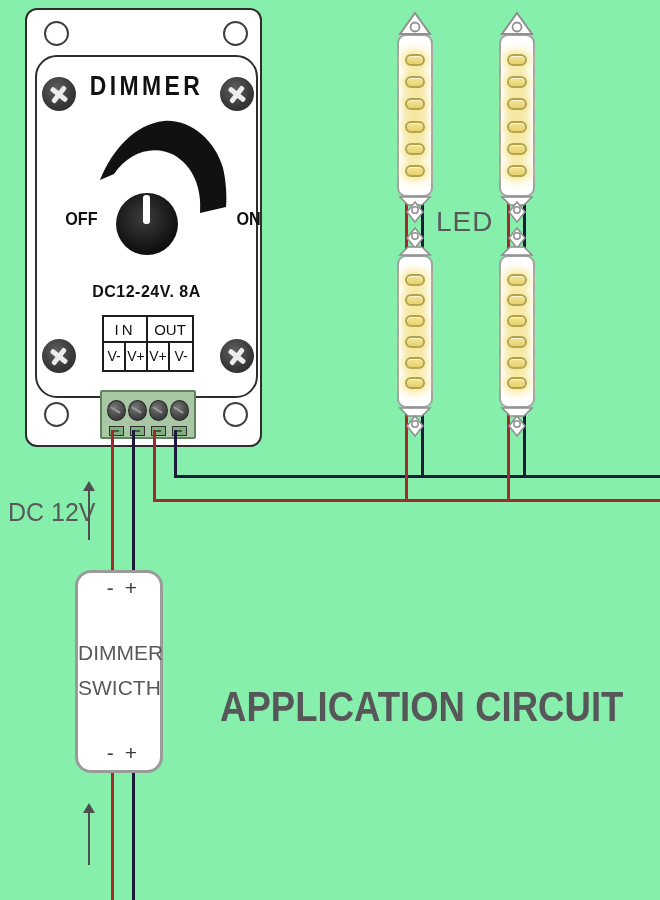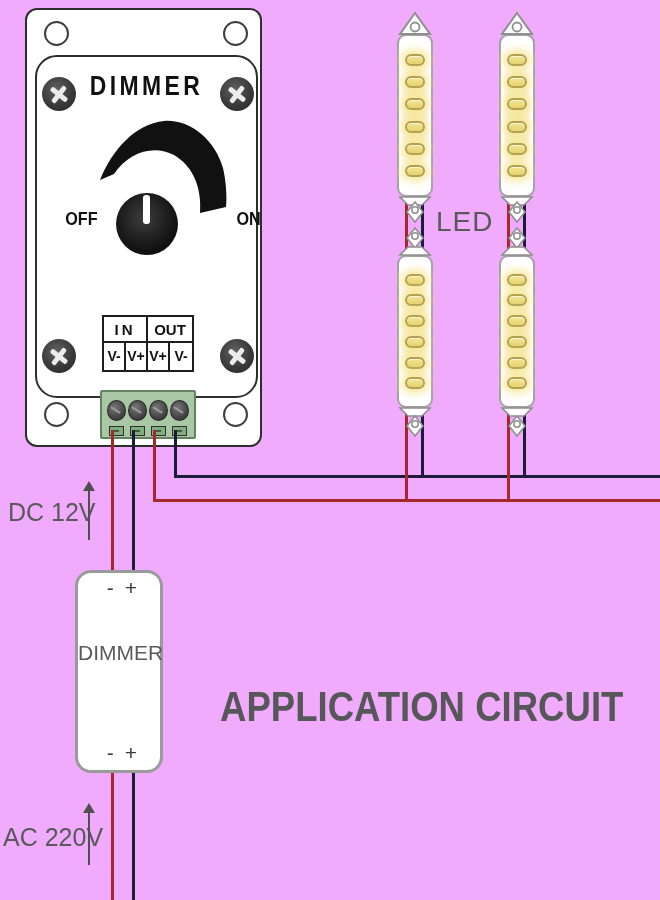--- a/index.html
+++ b/index.html
@@ -1,16 +1,16 @@
 <!DOCTYPE html>
 <html style="--wire-red: #a5282c; --wire-blue: #1c1c3a; --terminal-green: #a9c7a4; --led-yellow: #efdf86; --text-gray: #59595c;"><head>
 <meta charset="utf-8">
 <style>
   html,body{margin:0;padding:0;background:#fff;}
-  .canvas{position:relative;width:660px;height:900px;background:#f0abfc;overflow:hidden;
+  .canvas{position:relative;width:660px;height:900px;background:#86efac;overflow:hidden;
           font-family:"Liberation Sans",sans-serif;}
   .abs{position:absolute;}
 
   
   .plate{position:absolute;left:25px;top:8px;width:233px;height:435px;
          border:2px solid #2e2e2e;border-radius:12px;background:#fff;}
   .hole{position:absolute;width:21px;height:21px;border:2px solid #3f3f3f;border-radius:50%;background:#fff;}
   .panel{position:absolute;left:8px;top:45px;width:219px;height:339px;
          border:2px solid #2e2e2e;border-radius:22px;background:#fff;}
   .screw{position:absolute;width:34px;height:34px;border-radius:50%;
@@ -26,21 +26,21 @@
         background:radial-gradient(circle at 45% 40%,#3d3d3d,#151515 60%,#000);}
   .knob-ind{position:absolute;left:27px;top:2px;width:7px;height:29px;background:#fff;border-radius:3px;}
   .offon{position:absolute;top:152px;width:44px;font-size:18px;font-weight:bold;color:#111;
          transform:scaleX(.9);}
   .rating{position:absolute;left:0;top:226px;width:100%;text-align:center;
           font-size:16px;font-weight:bold;color:#111;letter-spacing:.5px;}
   
   .ptable{position:absolute;left:65px;top:258px;width:88px;border:2px solid #1d1d1d;background:#fff;}
   .prow{display:flex;}
   .pcell{box-sizing:border-box;border-right:2px solid #1d1d1d;text-align:center;
-         font-weight:bold;color:#111;}
+         font-weight:normal;color:#111;}
   .pcell:last-child{border-right:none;}
   .prow1 .pcell{width:44px;height:26px;line-height:26px;font-size:15px;border-bottom:2px solid #1d1d1d;}
   .prow2 .pcell{width:22px;height:27px;line-height:27px;font-size:14px;}
   
   .tblock{position:absolute;left:73px;top:380px;width:92px;height:45px;
           background:var(--terminal-green,#a9c7a4);border:2px solid #5f835f;border-radius:2px;}
   .tscrew{position:absolute;top:8px;width:17px;height:19px;border-radius:50%;
           background:radial-gradient(circle at 40% 35%,#777,#454545 60%,#303030);border:1px solid #262626;}
   .tscrew::after{content:"";position:absolute;left:2px;top:8px;width:11px;height:2px;background:#9a9a9a;
           transform:rotate(32deg);}
@@ -106,20 +106,21 @@
                  C 112 80, 103 58, 84 47 C 63 36, 38 45, 24 66 Z" fill="#111"></path>
       </svg>
 
       <div class="knob">
         <div class="knob-ind"></div>
       </div>
 
       <div class="offon" style="left:26px;text-align:left;">OFF</div>
       <div class="offon" style="left:182px;text-align:right;">ON</div>
 
+      <div class="rating">DC12-24V. 8A</div>
 
       <div class="ptable">
         <div class="prow prow1">
           <div class="pcell" style="letter-spacing:3px;">IN</div>
           <div class="pcell">OUT</div>
         </div>
         <div class="prow prow2">
           <div class="pcell">V-</div>
           <div class="pcell">V+</div>
           <div class="pcell">V+</div>
@@ -263,32 +264,32 @@
       <circle cx="9" cy="9" r="3.2" fill="#fff" stroke="#909090" stroke-width="1.5"></circle>
   </svg>
 
   <div class="pswitch">
     <div class="psrow" style="top:3px;">
       <span>-</span>
       <span>+</span>
     </div>
     <div class="psname">
       <div>DIMMER</div>
+      <div>SWICTH</div>
     </div>
     <div class="psrow" style="bottom:5px;top:auto;">
       <span>-</span>
       <span>+</span>
     </div>
   </div>
 
   <div class="glabel" style="left:436px;top:206px;font-size:28px;letter-spacing:1px;">LED</div>
 
   <div class="glabel" style="left:8px;top:498px;font-size:25px;">DC 12V</div>
   <div class="arrow-line" style="left:88px;top:490px;height:50px;"></div>
   <div class="arrow-head" style="left:83px;top:481px;"></div>
 
-  <div class="glabel" style="left:3px;top:823px;font-size:25px;">AC 220V</div>
   <div class="arrow-line" style="left:88px;top:812px;height:53px;"></div>
   <div class="arrow-head" style="left:83px;top:803px;"></div>
 
   <div class="abs app-title" style="left:220px;top:682px;">APPLICATION CIRCUIT</div>
 
 </div>
 
 </body></html>

